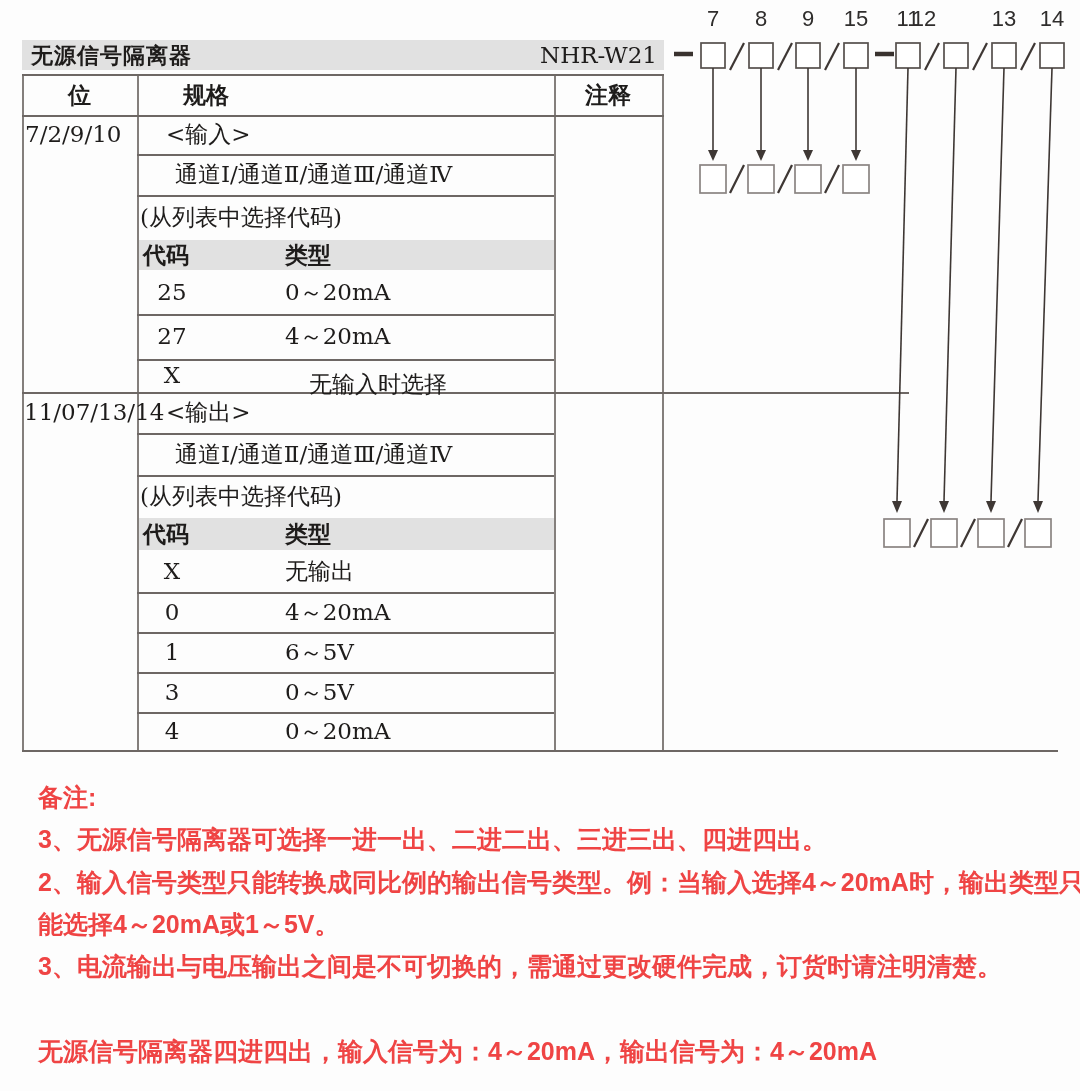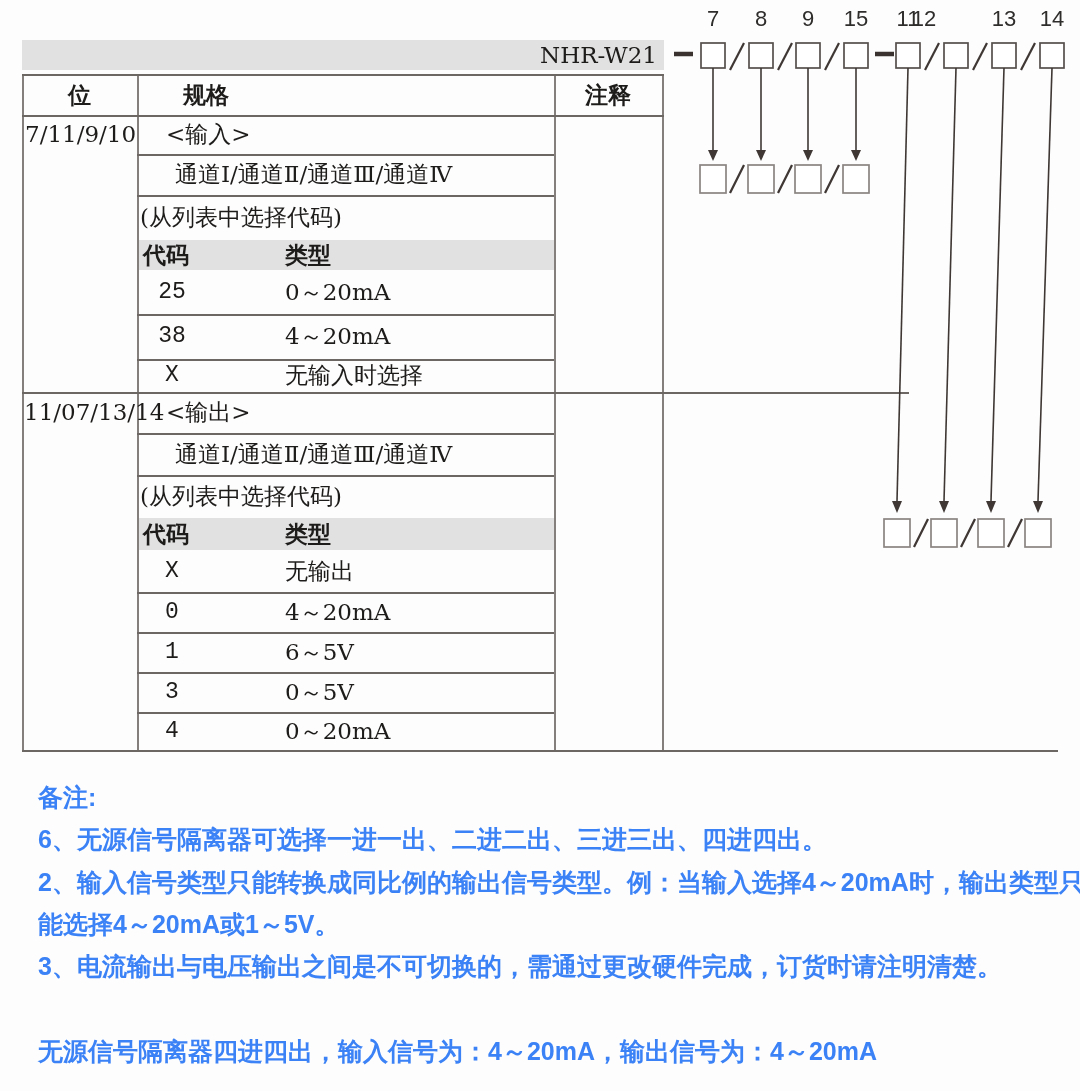--- a/index.html
+++ b/index.html
@@ -11,43 +11,44 @@
         font-size:22px;font-weight:bold;letter-spacing:1px;}
   .titlebar .model{position:absolute;right:7px;top:0;height:30px;line-height:31px;font-size:23px;}
   
   .tbl{position:absolute;left:22px;top:74px;width:642px;height:678px;font-size:23px;}
   .vl{position:absolute;width:2px;background:#847f7c;}
   .hl{position:absolute;height:2px;background:#6d6764;}
   .hls{position:absolute;height:1.5px;background:#6d6764;}
   .band{position:absolute;left:115px;width:417px;background:#e1e1e1;}
   .cell{position:absolute;white-space:nowrap;}
   .b{font-weight:bold;}
-  .codecell{position:absolute;left:118px;width:64px;text-align:center;font-family:Liberation Mono, monospace;}
+  .codecell{position:absolute;left:118px;width:64px;text-align:center;}
   .typecell{position:absolute;left:263px;}
   
   .ext{position:absolute;background:#6d6764;height:2px;}
   
   .digit{position:absolute;top:6px;width:32px;height:28px;text-align:center;
         font-family:"Liberation Sans", sans-serif;font-size:22px;color:#2f2d2c;}
   
   .note{position:absolute;left:38px;white-space:nowrap;
-        font-family:"Liberation Sans", sans-serif;font-weight:bold;font-size:25px;color:#3b82f6;}
+        font-family:"Liberation Sans", sans-serif;font-weight:bold;font-size:25px;color:#ef4444;}
   svg .ln{stroke:#3e3734;stroke-width:1.6;fill:none;}
   svg .bx{stroke:#554f4c;stroke-width:1.7;fill:#ffffff;}
   svg .bx2{stroke:#8a8482;stroke-width:1.7;fill:#ffffff;}
   svg .sl{stroke:#3e3734;stroke-width:2.2;fill:none;}
   svg .ah{fill:#3e3734;stroke:none;}
   svg .dash{stroke:#39322f;stroke-width:4.5;fill:none;}
 </style>
 </head>
 <body>
 
 <div class="page">
 
   <div class="titlebar">
+    <span class="title">无源信号隔离器</span>
     <span class="model">NHR-W21</span>
   </div>
 
   <div class="tbl">
 
     <div class="band" style="top:166px;height:30px;"></div>
     <div class="band" style="top:444px;height:32px;"></div>
 
     <div class="vl" style="left:0;top:0;height:678px;"></div>
     <div class="vl" style="left:115px;top:0;height:678px;"></div>
@@ -66,32 +67,32 @@
     <div class="hls" style="left:115px;top:401px;width:417px;"></div>
     <div class="hls" style="left:115px;top:518px;width:417px;"></div>
     <div class="hls" style="left:115px;top:558px;width:417px;"></div>
     <div class="hls" style="left:115px;top:598px;width:417px;"></div>
     <div class="hls" style="left:115px;top:638px;width:417px;"></div>
 
     <div class="cell b" style="left:0;top:0;width:115px;height:41px;line-height:41px;text-align:center;">位</div>
     <div class="cell b" style="left:161px;top:0;height:41px;line-height:41px;">规格</div>
     <div class="cell b" style="left:532px;top:0;width:108px;height:41px;line-height:41px;text-align:center;">注释</div>
 
-    <div class="cell" style="left:3px;top:47px;">7/11/9/10</div>
+    <div class="cell" style="left:3px;top:47px;">7/2/9/10</div>
     <div class="cell" style="left:144px;top:41px;height:39px;line-height:39px;">&lt;输入&gt;</div>
     <div class="cell" style="left:153px;top:80px;height:41px;line-height:41px;">通道Ⅰ/通道Ⅱ/通道Ⅲ/通道Ⅳ</div>
     <div class="cell" style="left:118px;top:121px;height:45px;line-height:45px;">(从列表中选择代码)</div>
     <div class="cell b" style="left:121px;top:166px;height:30px;line-height:30px;">代码</div>
     <div class="cell b" style="left:263px;top:166px;height:30px;line-height:30px;">类型</div>
     <div class="codecell" style="top:196px;height:44px;line-height:44px;">25</div>
     <div class="typecell" style="top:196px;height:44px;line-height:44px;">0～20mA</div>
-    <div class="codecell" style="top:240px;height:45px;line-height:45px;">38</div>
+    <div class="codecell" style="top:240px;height:45px;line-height:45px;">27</div>
     <div class="typecell" style="top:240px;height:45px;line-height:45px;">4～20mA</div>
     <div class="codecell" style="top:285px;height:33px;line-height:33px;">X</div>
-    <div class="typecell" style="top:285px;height:22px;line-height:33px;">无输入时选择</div>
+    <div class="typecell" style="top:294px;height:22px;line-height:33px;margin-left:24px;">无输入时选择</div>
 
     <div class="cell" style="left:2px;top:325px;">11/07/13/14</div>
     <div class="cell" style="left:144px;top:318px;height:41px;line-height:41px;">&lt;输出&gt;</div>
     <div class="cell" style="left:153px;top:359px;height:42px;line-height:42px;">通道Ⅰ/通道Ⅱ/通道Ⅲ/通道Ⅳ</div>
     <div class="cell" style="left:118px;top:401px;height:43px;line-height:43px;">(从列表中选择代码)</div>
     <div class="cell b" style="left:121px;top:444px;height:32px;line-height:32px;">代码</div>
     <div class="cell b" style="left:263px;top:444px;height:32px;line-height:32px;">类型</div>
     <div class="codecell" style="top:476px;height:42px;line-height:42px;">X</div>
     <div class="typecell" style="top:476px;height:42px;line-height:42px;">无输出</div>
     <div class="codecell" style="top:518px;height:40px;line-height:40px;">0</div>
@@ -166,19 +167,19 @@
     <rect class="bx2" x="224" y="519" width="26" height="28"></rect>
     <rect class="bx2" x="271" y="519" width="26" height="28"></rect>
     <rect class="bx2" x="318" y="519" width="26" height="28"></rect>
     <rect class="bx2" x="365" y="519" width="26" height="28"></rect>
     <line class="sl" x1="254" y1="547" x2="268" y2="519"></line>
     <line class="sl" x1="301" y1="547" x2="315" y2="519"></line>
     <line class="sl" x1="348" y1="547" x2="362" y2="519"></line>
   </svg>
 
   <div class="note" style="top:781px;">备注:</div>
-  <div class="note" style="top:823px;">6、无源信号隔离器可选择一进一出、二进二出、三进三出、四进四出。</div>
+  <div class="note" style="top:823px;">3、无源信号隔离器可选择一进一出、二进二出、三进三出、四进四出。</div>
   <div class="note" style="top:866px;">2、输入信号类型只能转换成同比例的输出信号类型。例：当输入选择4～20mA时，输出类型只</div>
   <div class="note" style="top:908px;">能选择4～20mA或1～5V。</div>
   <div class="note" style="top:950px;text-align:right;">3、电流输出与电压输出之间是不可切换的，需通过更改硬件完成，订货时请注明清楚。</div>
   <div class="note" style="top:1035px;">无源信号隔离器四进四出，输入信号为：4～20mA，输出信号为：4～20mA</div>
 
 </div>
 
 </body></html>

